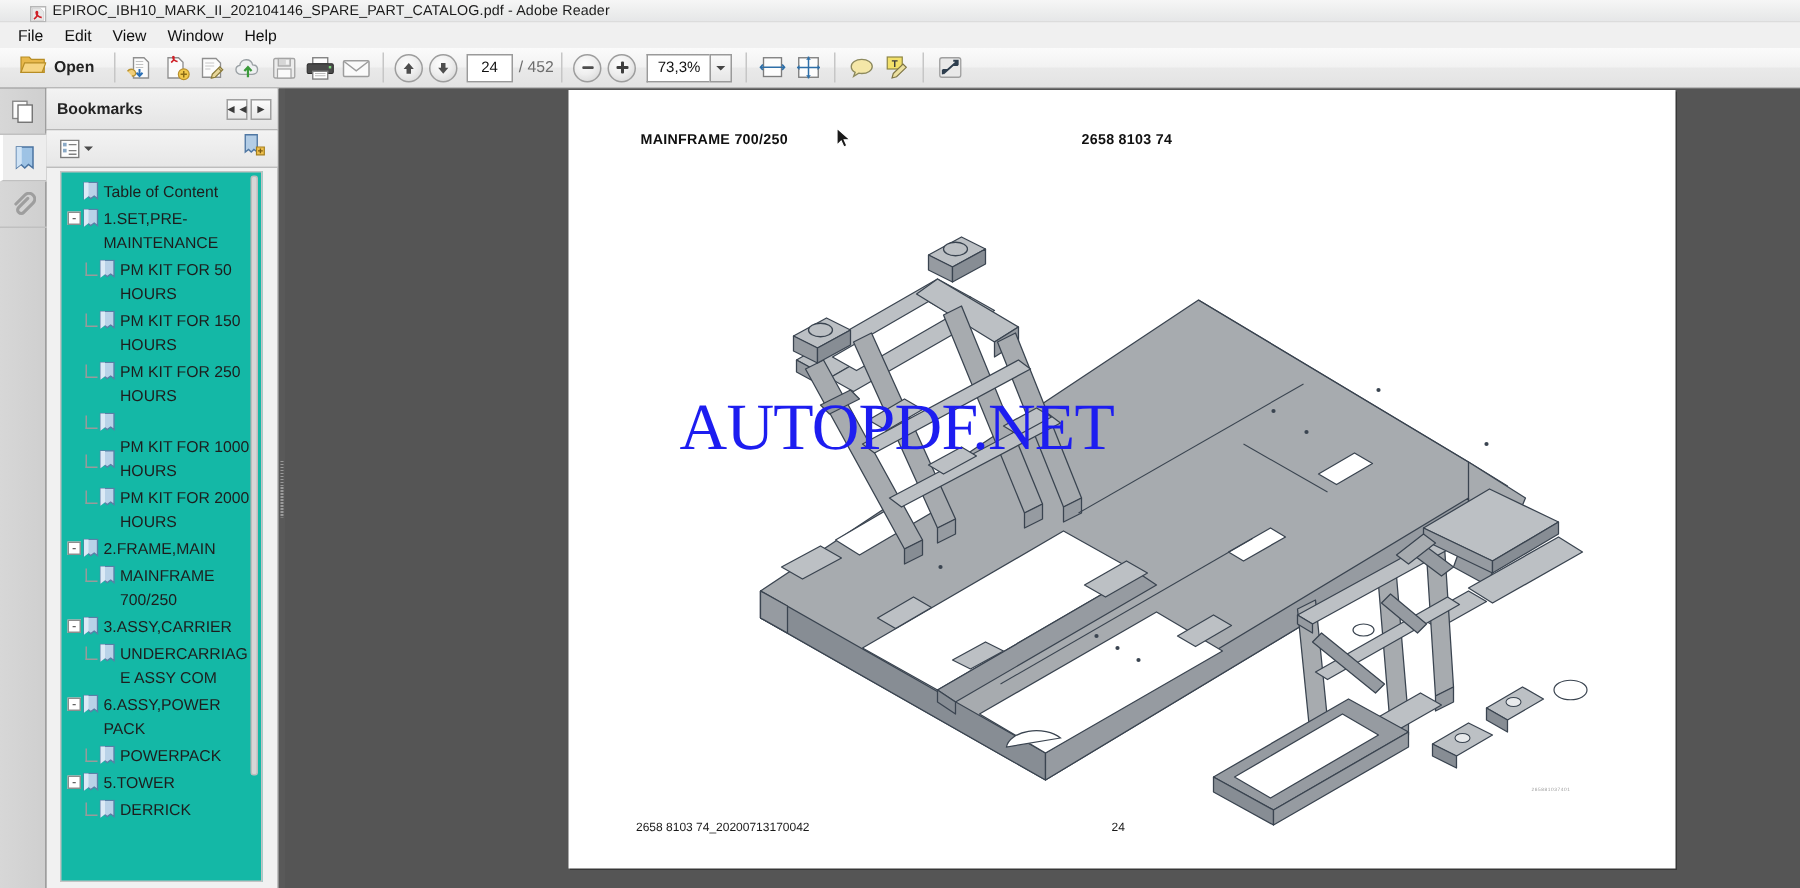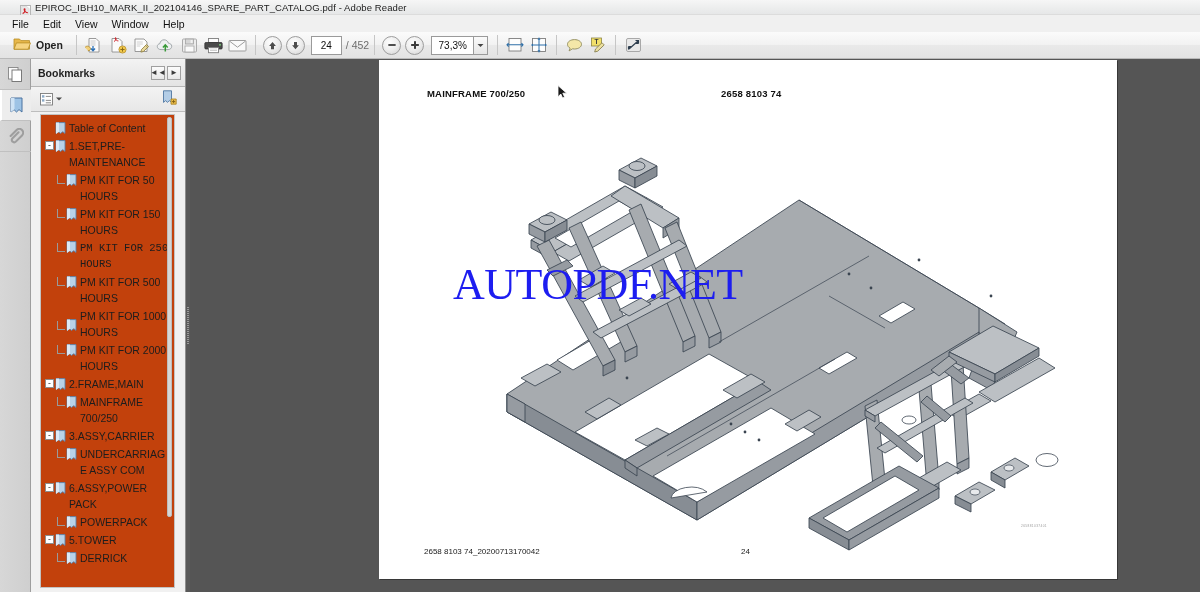--- a/index.html
+++ b/index.html
@@ -112,21 +112,21 @@
     border: 1px solid #a0a0a0; display: flex; align-items: center; justify-content: center;
     margin-left: 2px; font-size: 8px; color: #3c3c3c; line-height: 1;
   }
   .bm-tools {
     height: 25px; background: linear-gradient(to bottom,#f3f3f3,#e7e7e7);
     border-bottom: 1px solid #bdbdbd;
     display: flex; align-items: center; justify-content: space-between; padding: 0 8px 0 9px;
   }
   .bm-list-wrap {
     position: absolute; left: 9px; top: 55px; right: 10px; bottom: 4px;
-    background: #c2410c; border: 1px solid #c3c3c3; overflow: hidden;
+    background: #14b8a6; border: 1px solid #c3c3c3; overflow: hidden;
   }
   .bm-list { padding: 4px 0 0 0; position: relative; }
 
   .bm-row {
     display: flex; align-items: flex-start; padding: 1px 2px 1px 0; position: relative;
     min-height: 16px;
   }
   .bm-row .expander {
     width: 9px; height: 9px; border: 1px solid #8d8d8d; background: #fff;
     font-size: 8px; line-height: 7px; text-align: center; color: #333;
@@ -452,35 +452,34 @@
               <span class="bm-label">PM KIT FOR 50 HOURS</span>
             </div>
             <div class="bm-row" style="padding-left: 16px;">
               <span class="connector"></span>
               <span class="bm-ico"><svg width="11" height="13" viewBox="0 0 11 13">
                   <path d="M1 0.6 h9 v10.8 l-2.2-1.7 l-2.3 1.7 l-2.2-1.7 l-2.3 1.7 z" fill="#b9d2e8" stroke="#5a7fa6" stroke-width="0.9"></path>
                   <path d="M1 0.6 h3 v9.2 l-3 2.3 z" fill="#dceaf6"></path>
                 </svg></span>
               <span class="bm-label">PM KIT FOR 150 HOURS</span>
             </div>
-            <div class="bm-row" style="padding-left: 16px; font-family: Liberation Mono, monospace;">
+            <div class="bm-row" style="padding-left: 16px;">
               <span class="connector"></span>
               <span class="bm-ico"><svg width="11" height="13" viewBox="0 0 11 13">
                   <path d="M1 0.6 h9 v10.8 l-2.2-1.7 l-2.3 1.7 l-2.2-1.7 l-2.3 1.7 z" fill="#b9d2e8" stroke="#5a7fa6" stroke-width="0.9"></path>
                   <path d="M1 0.6 h3 v9.2 l-3 2.3 z" fill="#dceaf6"></path>
                 </svg></span>
               <span class="bm-label">PM KIT FOR 250 HOURS</span>
             </div>
             <div class="bm-row" style="padding-left: 16px;">
               <span class="connector"></span>
               <span class="bm-ico"><svg width="11" height="13" viewBox="0 0 11 13">
                   <path d="M1 0.6 h9 v10.8 l-2.2-1.7 l-2.3 1.7 l-2.2-1.7 l-2.3 1.7 z" fill="#b9d2e8" stroke="#5a7fa6" stroke-width="0.9"></path>
                   <path d="M1 0.6 h3 v9.2 l-3 2.3 z" fill="#dceaf6"></path>
                 </svg></span>
-              <span class="bm-label">PM KIT FOR 500 HOURS</span>
             </div>
             <div class="bm-row" style="padding-left: 16px; align-items: center;">
               <span class="connector"></span>
               <span class="bm-ico"><svg width="11" height="13" viewBox="0 0 11 13">
                   <path d="M1 0.6 h9 v10.8 l-2.2-1.7 l-2.3 1.7 l-2.2-1.7 l-2.3 1.7 z" fill="#b9d2e8" stroke="#5a7fa6" stroke-width="0.9"></path>
                   <path d="M1 0.6 h3 v9.2 l-3 2.3 z" fill="#dceaf6"></path>
                 </svg></span>
               <span class="bm-label">PM KIT FOR 1000 HOURS</span>
             </div>
             <div class="bm-row" style="padding-left: 16px;">

